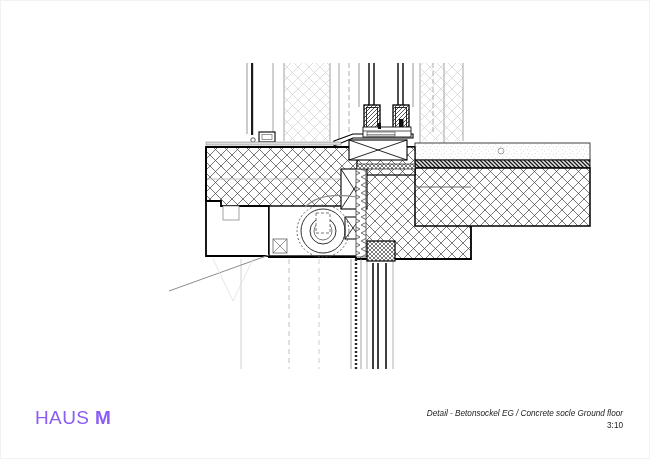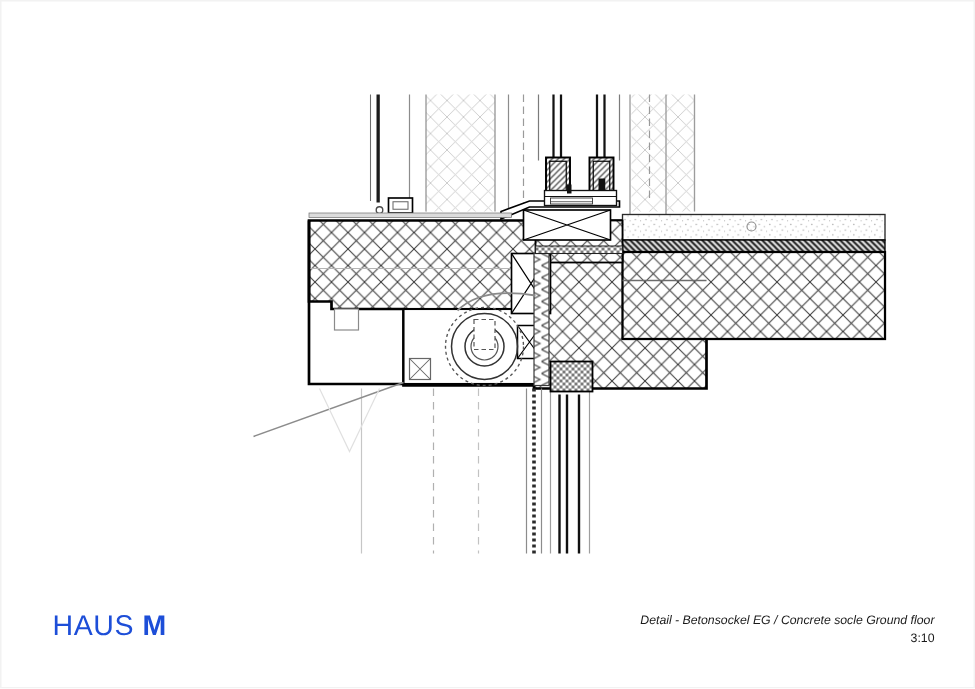--- a/index.html
+++ b/index.html
@@ -35,21 +35,21 @@
     top: 398px;
     width: 650px;
     height: 61px;
   }
   #project-title {
     position: absolute;
     left: 34px;
     top: 8px;
     font-size: 19px;
     letter-spacing: 0.4px;
-    color: #1d4ed8;
+    color: #8b5cf6;
     white-space: nowrap;
   }
   #project-title .bold {
     font-weight: bold;
   }
   #caption-block {
     position: absolute;
     right: 28px;
     top: 9px;
     width: 300px;

